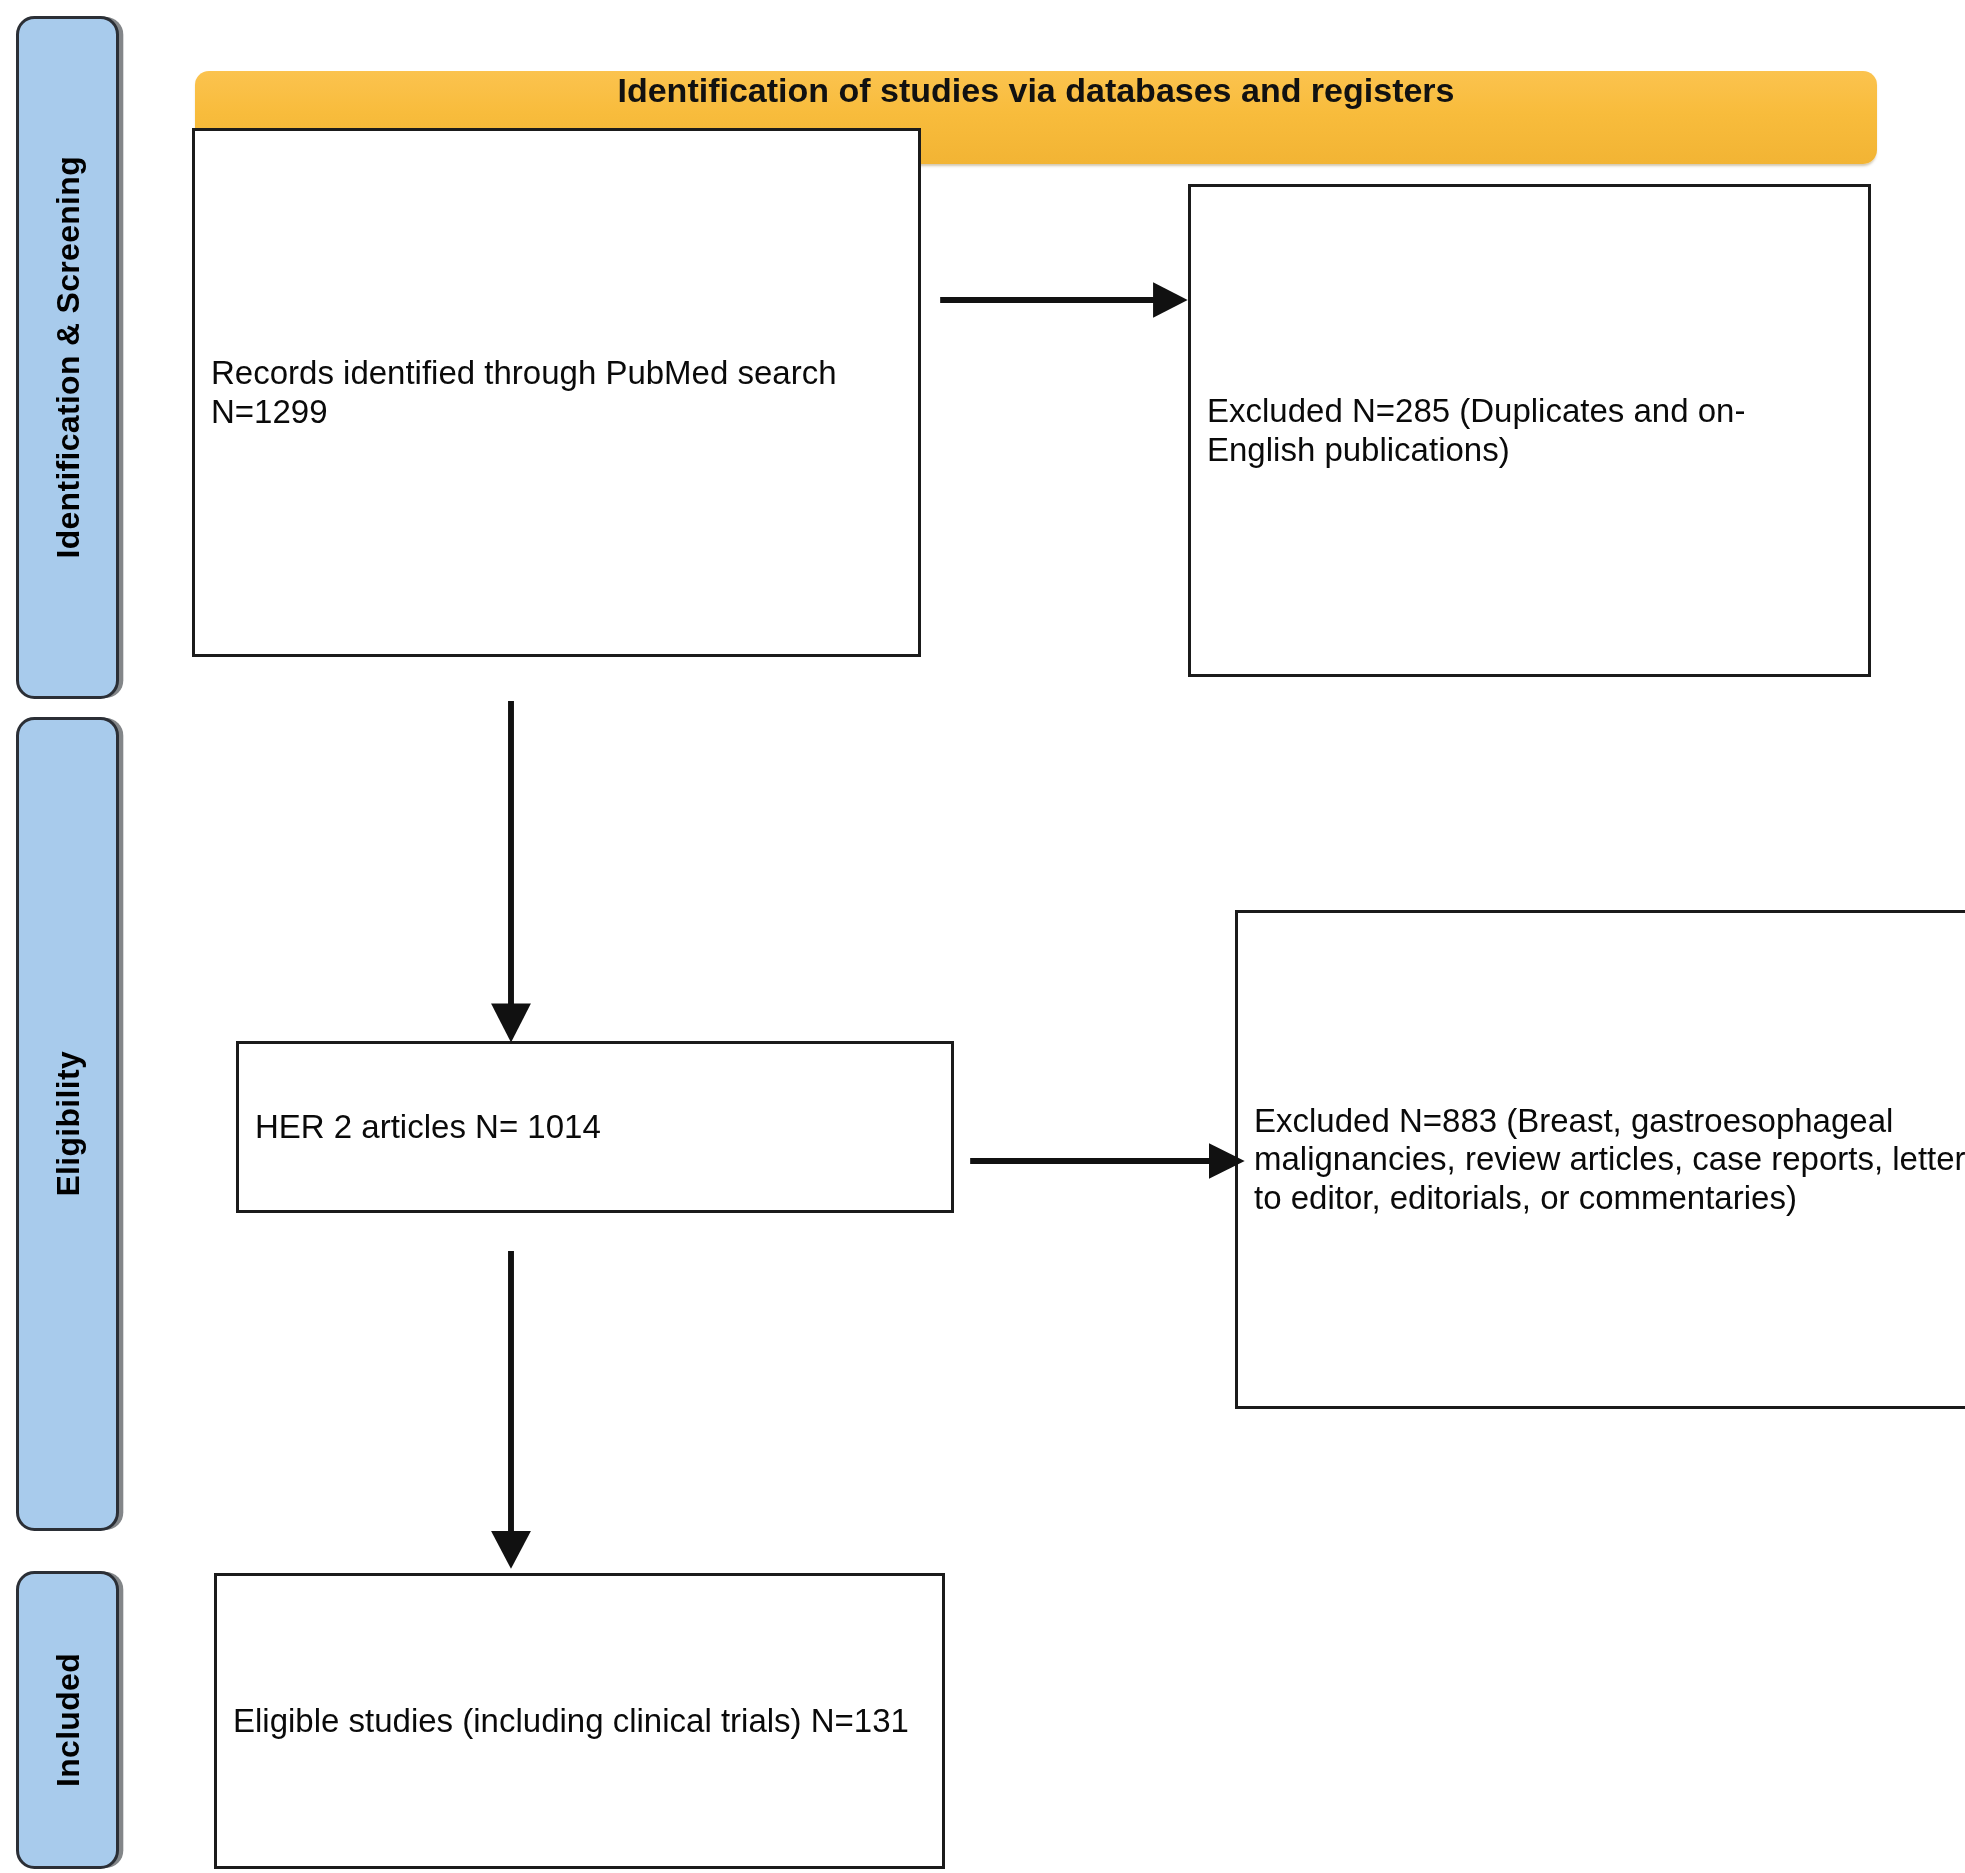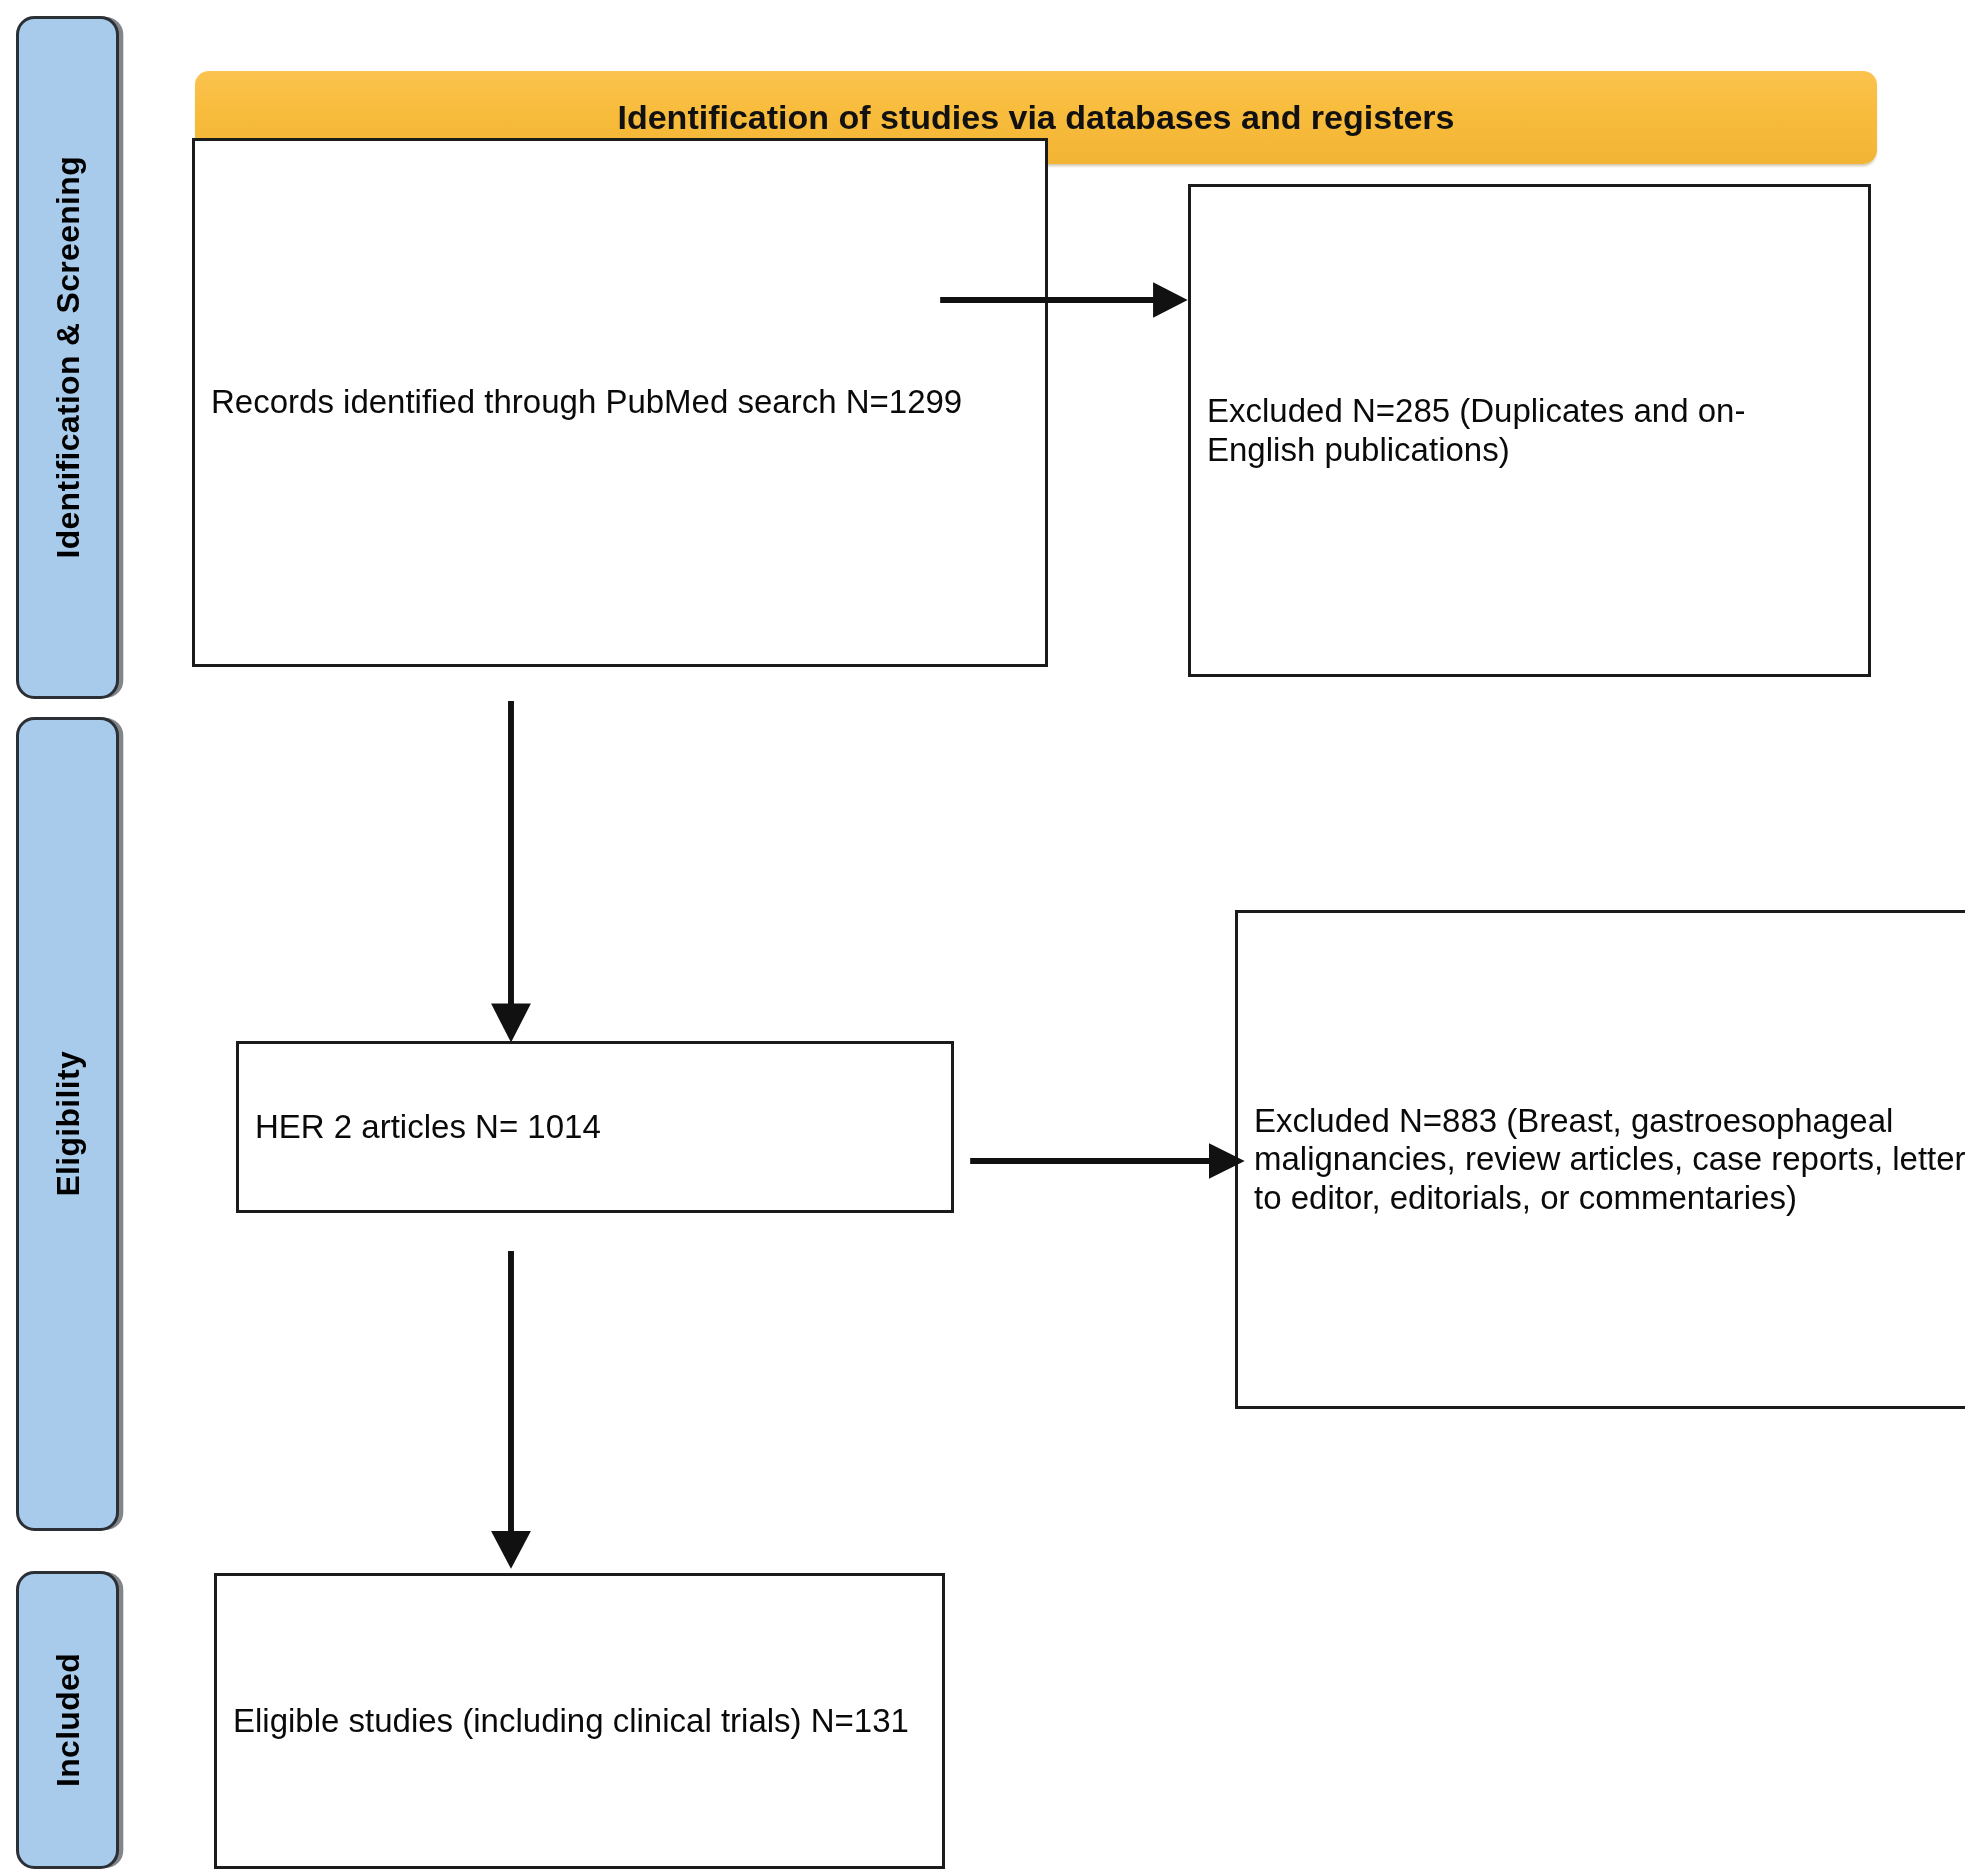--- a/index.html
+++ b/index.html
@@ -42,21 +42,21 @@
     line-height: 1;
   }
 
   
   .banner {
     position: absolute;
     box-sizing: border-box;
     background: linear-gradient(to bottom, #fbc34f 0%, #f8bc3c 45%, #f2b434 100%);
     border-radius: 14px;
     display: flex;
-    align-items: center;
+    align-items: flex-start;
     justify-content: center;
     box-shadow: 0 2.2px 2.7px -1.1px rgba(120,90,20,0.35);
   }
   .banner .banner-text {
     font-weight: bold;
     font-size: 34px;
     color: #111111;
     text-align: center;
     white-space: nowrap;
   }
@@ -98,21 +98,21 @@
   </div>
 
   <div class="phase-band" style="left:16px; top:1571px; width:103px; height:298px;">
     <span class="phase-label">Included</span>
   </div>
 
   <div class="banner" style="left:195px; top:71px; width:1682px; height:93px;">
     <span class="banner-text">Identification of studies via databases and registers</span>
   </div>
 
-  <div class="flow-box" style="left:192px; top:138px; width:856px; height:529px;">
+  <div class="flow-box" style="left:192px; top:128px; width:729px; height:529px;">
     <span class="box-text">Records identified through PubMed search N=1299</span>
   </div>
 
   <div class="flow-box" style="left:1188px; top:184px; width:683px; height:493px;">
     <span class="box-text">Excluded N=285 (Duplicates and on-English publications)</span>
   </div>
 
   <div class="flow-box" style="left:236px; top:1041px; width:718px; height:172px;">
     <span class="box-text">HER 2 articles N= 1014</span>
   </div>

